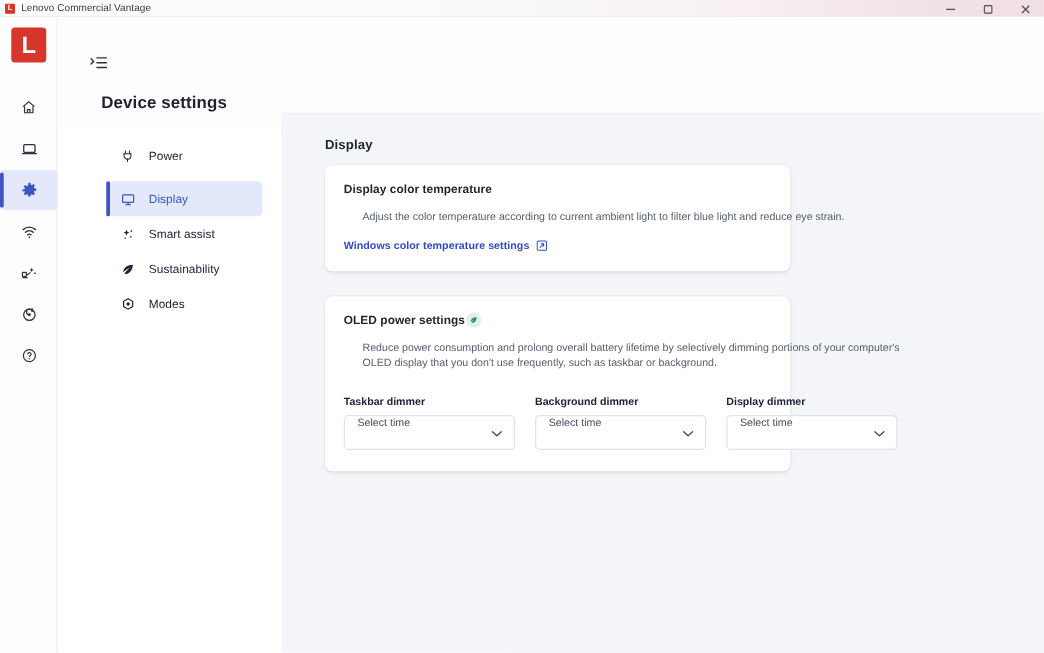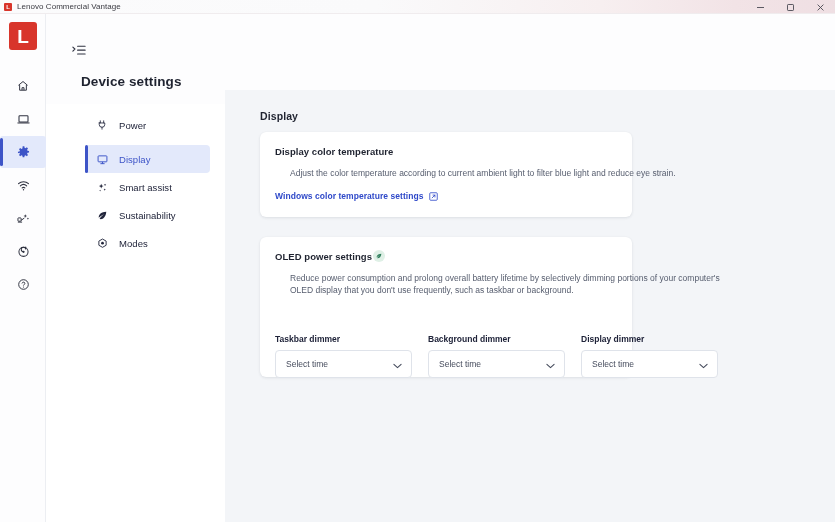--- a/index.html
+++ b/index.html
@@ -124,26 +124,26 @@
     font-size: 8.5px; color: #565d6e; line-height: 1.45;
   }
   .card-link {
     position: absolute; left: 15px; top: 59px;
     display: flex; align-items: flex-end; gap: 5px;
     font-size: 8.5px; font-weight: bold; color: #2f49c9; letter-spacing: .05px;
   }
   .card-link svg { display: block; }
 
   .dimmers { position: absolute; left: 15px; top: 79px; display: flex; gap: 16px; }
-  .dimmer { width: 137px; margin-top: 18px; }
+  .dimmer { width: 137px; }
   .dimmer-label { font-size: 8.5px; font-weight: bold; color: #20243a; margin-bottom: 6px; }
   .select {
     position: relative; height: 28px; width: 137px;
     border: 1px solid #dfe3ea; border-radius: 4px; background: #ffffff;
-    display: flex; align-items: center;
+    display: flex; 
   }
   .select-value { font-size: 8.5px; color: #454b5c; margin-left: 10px; }
   .select-chev { position: absolute; right: 9px; top: 50%; transform: translateY(-50%); color: #454b5c; }
 </style>
 </head>
 <body>
 
 <div class="titlebar">
   <div class="tb-logo">
     <span>L</span>

